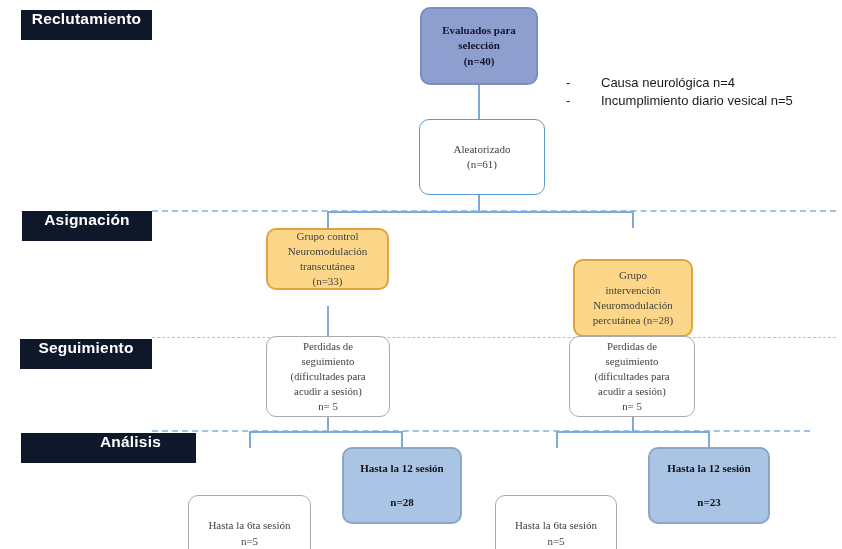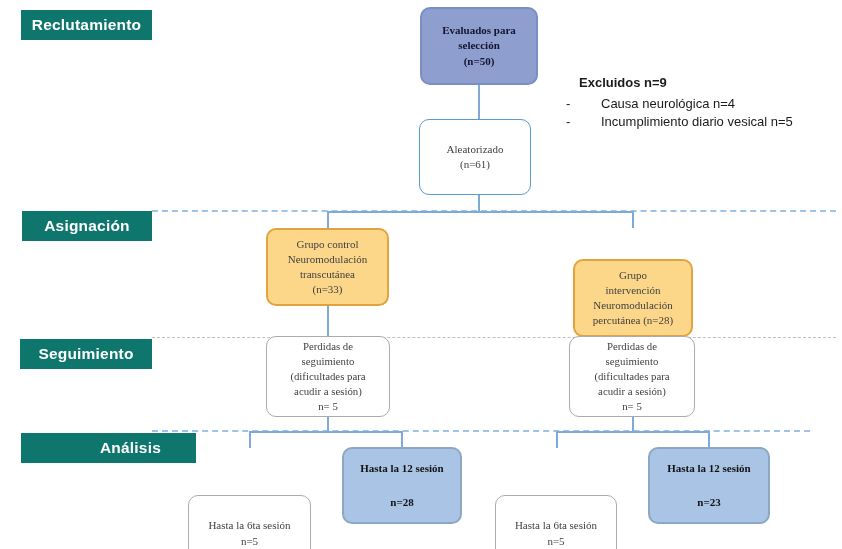--- a/index.html
+++ b/index.html
@@ -1,22 +1,22 @@
 <!DOCTYPE html>
 <html><head>
 <meta charset="utf-8">
 <style>
   html,body{margin:0;padding:0;background:#fff;}
   #canvas{
     position:relative;width:842px;height:549px;background:#ffffff;
     font-family:"Liberation Sans",sans-serif;overflow:hidden;
   }
   .stage-label{
-    position:absolute;background:#0f766e;color:#ffffff;
-    display:flex;align-items:center;justify-content:center;
+    position:absolute;background:#0f172a;color:#ffffff;
+    display:flex;justify-content:center;
     font-size:15.5px;font-weight:bold;letter-spacing:.2px;z-index:4;
   }
   .flow-box{
     position:absolute;box-sizing:border-box;border-radius:10px;
     display:flex;flex-direction:column;align-items:center;justify-content:center;
     text-align:center;font-size:11px;line-height:1.38;color:#3f3f3f;
     background:#ffffff;z-index:3;font-family:Liberation Serif, serif;
   }
   .box-assessed{background:#8E9ECF;border:2px solid #7B8EC4;color:#14142e;font-weight:bold;}
   .box-randomized{border:1.8px solid #5B9BD5;}
@@ -66,43 +66,42 @@
     <span>Asignación</span>
   </div>
   <div class="stage-label" style="left:20px;top:339px;width:132px;height:30px;">
     <span>Seguimiento</span>
   </div>
   <div class="stage-label" style="left:21px;top:433px;width:131px;height:30px;padding-left:44px;">
     <span>Análisis</span>
   </div>
 
   <div class="excl">
-    <div class="excl-title">Excluidos n=9</div>
     <div class="excl-item">
       <span class="excl-dash">-</span>
       <span>Causa neurológica n=4</span>
     </div>
     <div class="excl-item">
       <span class="excl-dash">-</span>
       <span>Incumplimiento diario vesical n=5</span>
     </div>
   </div>
 
   <div class="flow-box box-assessed" style="left:420px;top:7px;width:118px;height:78px;">
     <div>Evaluados para</div>
     <div>selección</div>
-    <div>(n=50)</div>
+    <div>(n=40)</div>
   </div>
 
-  <div class="flow-box box-randomized" style="left:419px;top:119px;width:112px;height:76px;">
+  <div class="flow-box box-randomized" style="left:419px;top:119px;width:126px;height:76px;">
     <div>Aleatorizado</div>
     <div>(n=61)</div>
   </div>
 
-  <div class="flow-box box-group" style="left:266px;top:228px;width:123px;height:78px;">
+  <div class="flow-box box-group" style="left:266px;top:228px;width:123px;height:62px;">
     <div>Grupo control</div>
     <div>Neuromodulación</div>
     <div>transcutánea</div>
     <div>(n=33)</div>
   </div>
 
   <div class="flow-box box-group" style="left:573px;top:228px;width:120px;height:78px;margin-top:31px;">
     <div>Grupo</div>
     <div>intervención</div>
     <div>Neuromodulación</div>

